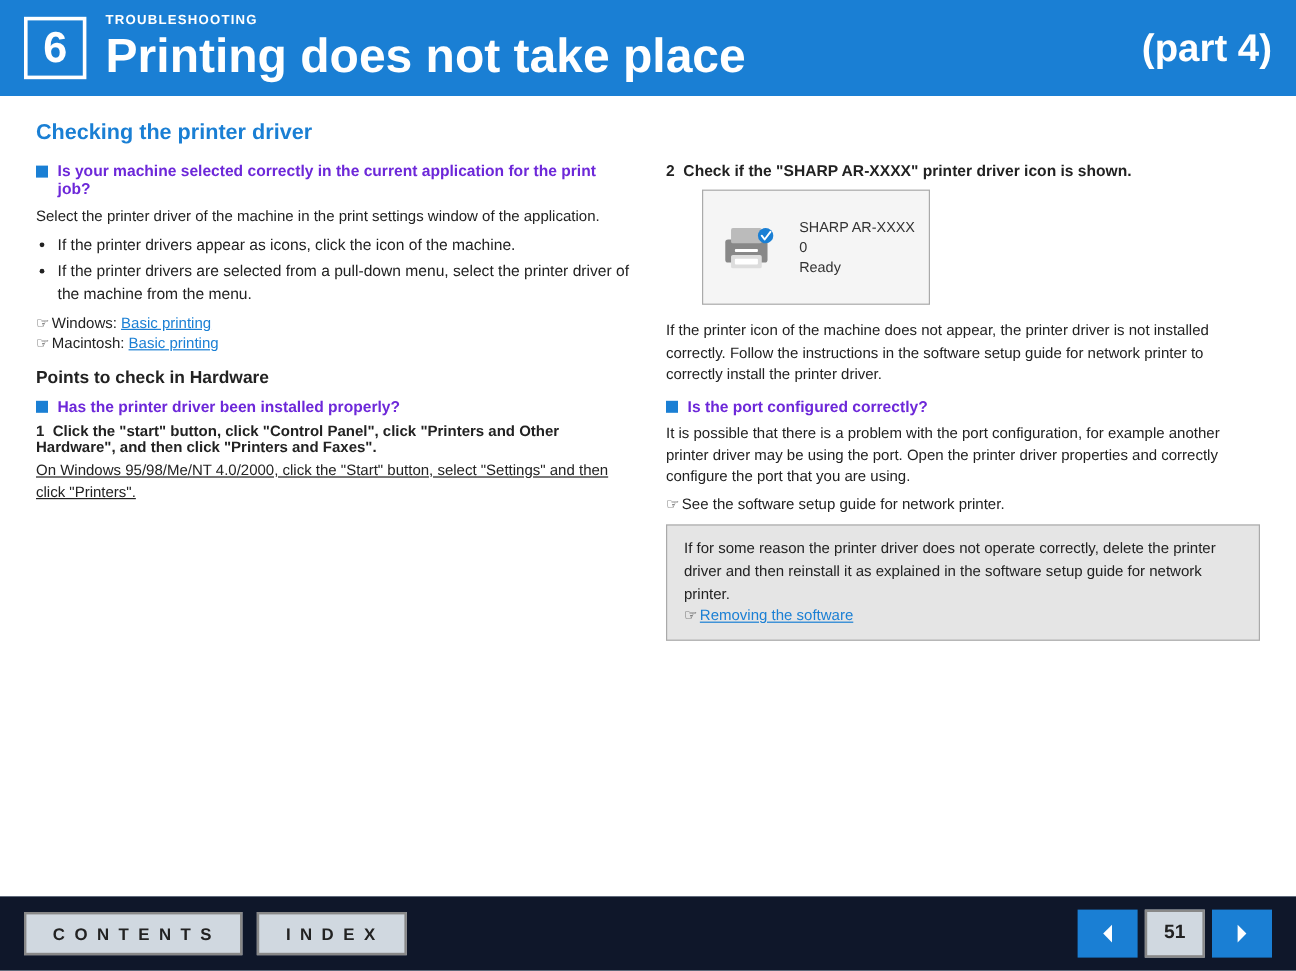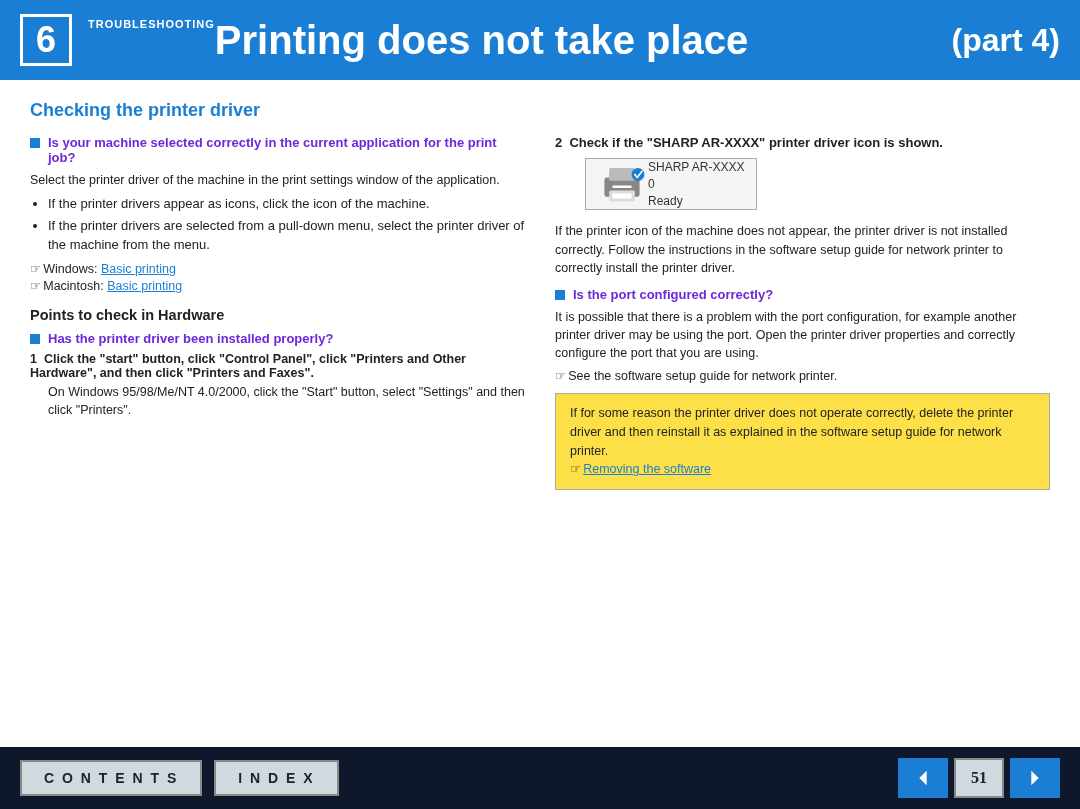--- a/index.html
+++ b/index.html
@@ -30,21 +30,21 @@
       width: 52px;
       height: 52px;
       display: flex;
       align-items: center;
       justify-content: center;
       flex-shrink: 0;
       margin-right: 16px;
     }
     .header-text-group {
       display: flex;
-      flex-direction: row;
+      flex-direction: column;
       flex: 1;
     }
     .header-troubleshooting {
       color: white;
       font-size: 11px;
       font-weight: bold;
       letter-spacing: 1px;
       text-transform: uppercase;
       margin-bottom: 2px;
     }
@@ -176,41 +176,41 @@
       font-size: 13px;
       font-weight: bold;
       color: #222;
       margin-bottom: 8px;
     }
 
     
     .printer-icon-box {
       border: 1px solid #aaa;
       background: #f5f5f5;
-      padding: 0 12px;
+      padding: 22px 12px;
       display: inline-flex;
       align-items: center;
-      gap: 2px;
+      gap: 20px;
       margin-bottom: 12px;
       margin-left: 30px;
     }
     .printer-svg {
       width: 48px;
       height: 48px;
     }
     .printer-info {
       font-size: 12px;
       color: #333;
       line-height: 1.4;
     }
 
     
     .note-box {
       border: 1px solid #aaa;
-      background: #fde047;
+      background: #e5e5e5;
       padding: 10px 14px;
       margin-top: 10px;
       font-size: 12.5px;
       color: #222;
       line-height: 1.5;
     }
     .note-box a {
       color: #1a7fd4;
       text-decoration: underline;
     }
@@ -252,21 +252,20 @@
       background: #d0d8e0;
       border: 2px solid #888;
       width: 50px;
       height: 40px;
       display: flex;
       align-items: center;
       justify-content: center;
       font-size: 16px;
       font-weight: bold;
       color: #222;
-      font-family: Liberation Serif, serif;
     }
 
     .nav-arrow-btn {
       background: #1a7fd4;
       border: none;
       width: 50px;
       height: 40px;
       display: flex;
       align-items: center;
       justify-content: center;
@@ -317,21 +316,21 @@
 
       <div class="blue-bullet-item">
         <div class="blue-square"></div>
         <span class="blue-bullet-title">Has the printer driver been installed properly?</span>
       </div>
 
       <div class="step-numbered">
         <div class="step-number-line">
           1&nbsp;&nbsp;<span>Click the "start" button, click "Control Panel", click "Printers and Other Hardware", and then click "Printers and Faxes".</span>
         </div>
-        <p class="step-text" style="margin-left: 18px;">On Windows 95/98/Me/NT 4.0/2000, click the "Start" button, select "Settings" and then click "Printers".</p>
+        <p class="step-text" style=" text-decoration: underline;">On Windows 95/98/Me/NT 4.0/2000, click the "Start" button, select "Settings" and then click "Printers".</p>
       </div>
     </div>
 
     <div class="col-right">
       
       <div class="step2-heading">
         2&nbsp;&nbsp;<span>Check if the "SHARP AR-XXXX" printer driver icon is shown.</span>
       </div>
 
       

